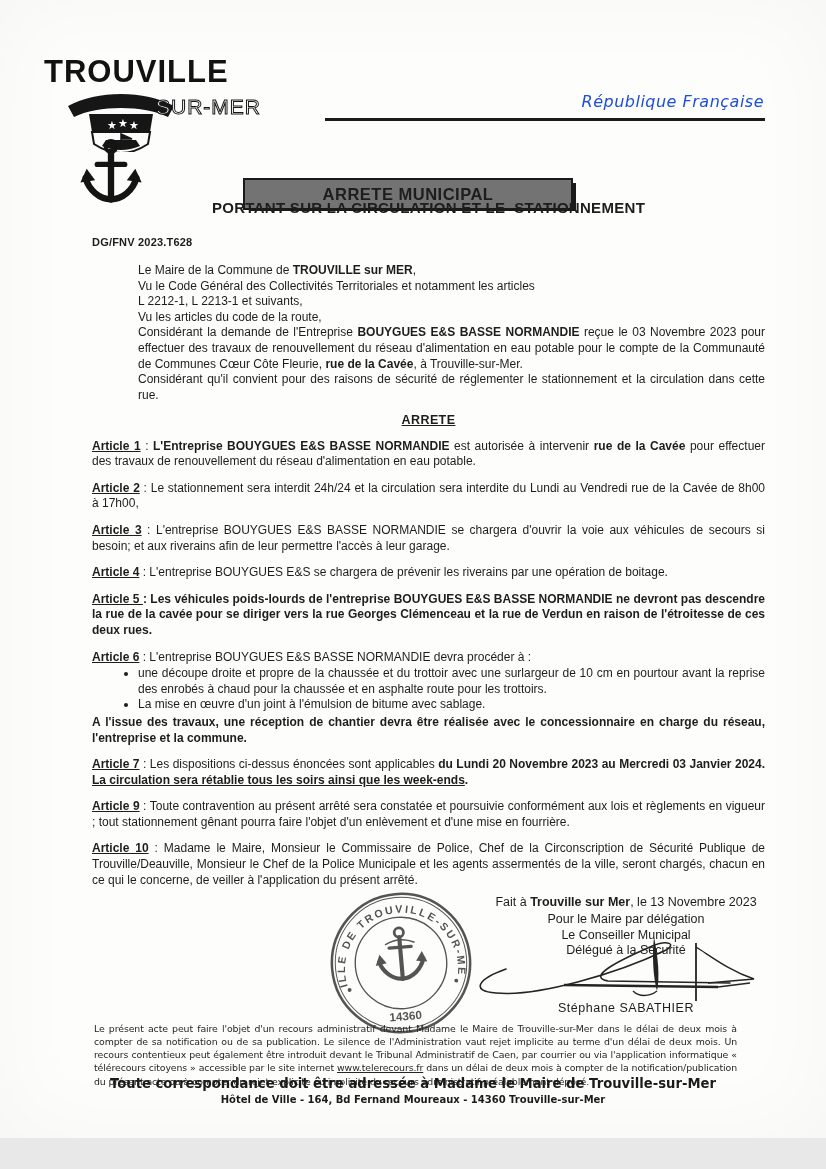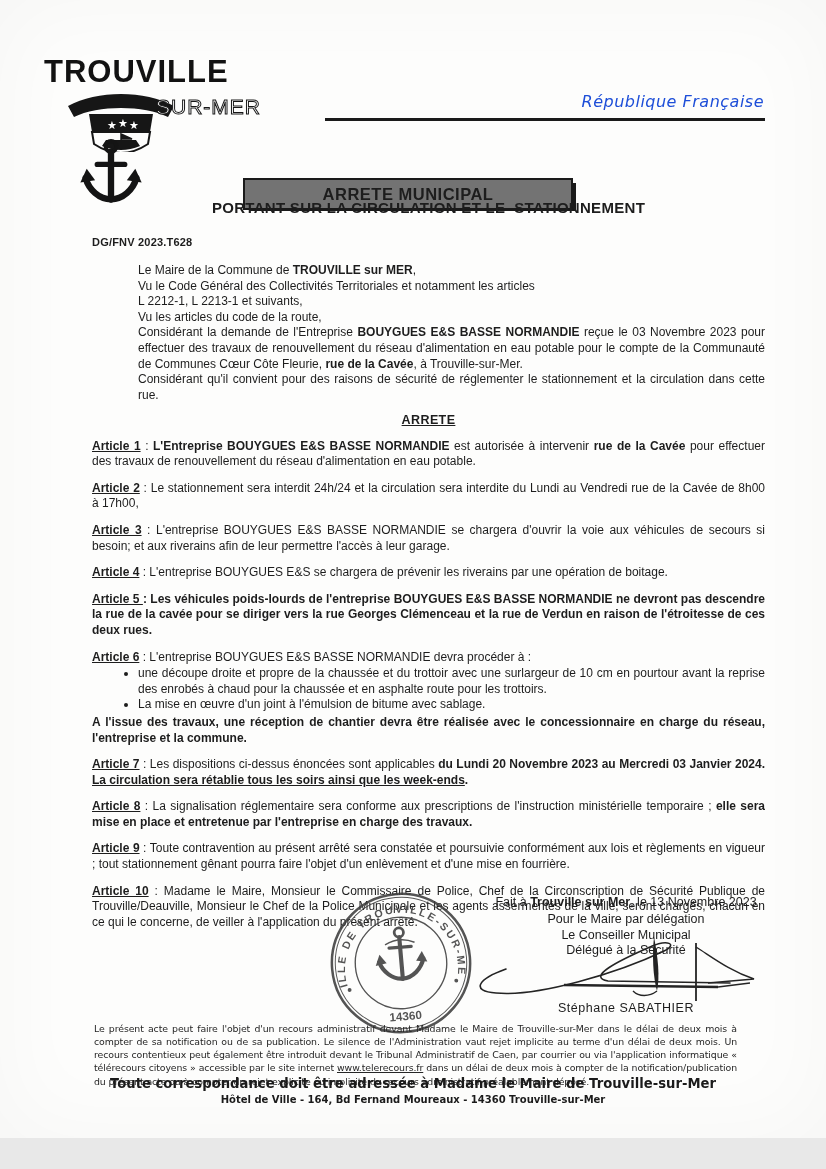--- a/index.html
+++ b/index.html
@@ -118,21 +118,20 @@
     <p class="article"><span style="font-weight: 700; text-decoration: underline;">Article 5 </span><span style="font-weight: 700;">: </span><span style="font-weight: 700;">Les véhicules poids-lourds de l'entreprise BOUYGUES E&amp;S BASSE NORMANDIE ne devront pas descendre la rue de la cavée pour se diriger vers la rue Georges Clémenceau et la rue de Verdun en raison de l'étroitesse de ces deux rues.</span></p>
 
     <p class="article" style="margin-bottom:1px"><span style="font-weight: 700; text-decoration: underline; margin-top: 28px;">Article 6</span><span> : L'entreprise BOUYGUES E&amp;S BASSE NORMANDIE devra procéder à :</span></p>
     <ul class="works">
       <li>une découpe droite et propre de la chaussée et du trottoir avec une surlargeur de 10 cm en pourtour avant la reprise des enrobés à chaud pour la chaussée et en asphalte route pour les trottoirs.</li>
       <li>La mise en œuvre d'un joint à l'émulsion de bitume avec sablage.</li>
     </ul>
     <p class="closing-note"><span style="font-weight: 700;">A l'issue des travaux, une réception de chantier devra être réalisée avec le concessionnaire en charge du réseau, l'entreprise et la commune.</span></p>
 
     <p class="article"><span style="font-weight: 700; text-decoration: underline;">Article 7</span><span> : Les dispositions ci-dessus énoncées sont applicables </span><span style="font-weight: 700;">du Lundi 20 Novembre 2023 au Mercredi 03 Janvier 2024.</span><span style="font-weight: 700;"> </span><span style="font-weight: 700; text-decoration: underline;">La circulation sera rétablie tous les soirs ainsi que les week-ends</span><span style="font-weight: 700;">.</span></p>
-    <p class="article"><span style="font-weight: 700; text-decoration: underline;">Article 8</span><span> : La signalisation réglementaire sera conforme aux prescriptions de l'instruction ministérielle temporaire ; </span><span style="font-weight: 700;">elle sera mise en place et entretenue par l'entreprise en charge des travaux.</span></p>
     <p class="article"><span style="font-weight: 700; text-decoration: underline;">Article 9</span><span> : Toute contravention au présent arrêté sera constatée et poursuivie conformément aux lois et règlements en vigueur ; tout stationnement gênant pourra faire l'objet d'un enlèvement et d'une mise en fourrière.</span></p>
     <p class="article"><span style="font-weight: 700; text-decoration: underline;">Article 10</span><span> : Madame le Maire, Monsieur le Commissaire de Police, Chef de la Circonscription de Sécurité Publique de Trouville/Deauville, Monsieur le Chef de la Police Municipale et les agents assermentés de la ville, seront chargés, chacun en ce qui le concerne, de veiller à l'application du présent arrêté.</span></p>
   </div>
 
   <svg class="stamp" width="146" height="146" viewBox="0 0 150 150">
     <circle cx="75" cy="75" r="71" fill="none" stroke="#3d3d3d" stroke-width="2.6"></circle>
     <circle cx="75" cy="75" r="67.5" fill="none" stroke="#3d3d3d" stroke-width="1"></circle>
     <circle cx="75" cy="75" r="47" fill="none" stroke="#3d3d3d" stroke-width="1.4"></circle>
     <path id="stampArc" d="M 18 92 A 58 58 0 1 1 132 92" fill="none"></path>
     <text font-size="11" font-weight="bold" letter-spacing="2.2" fill="#3d3d3d" font-family="Liberation Sans, sans-serif">

